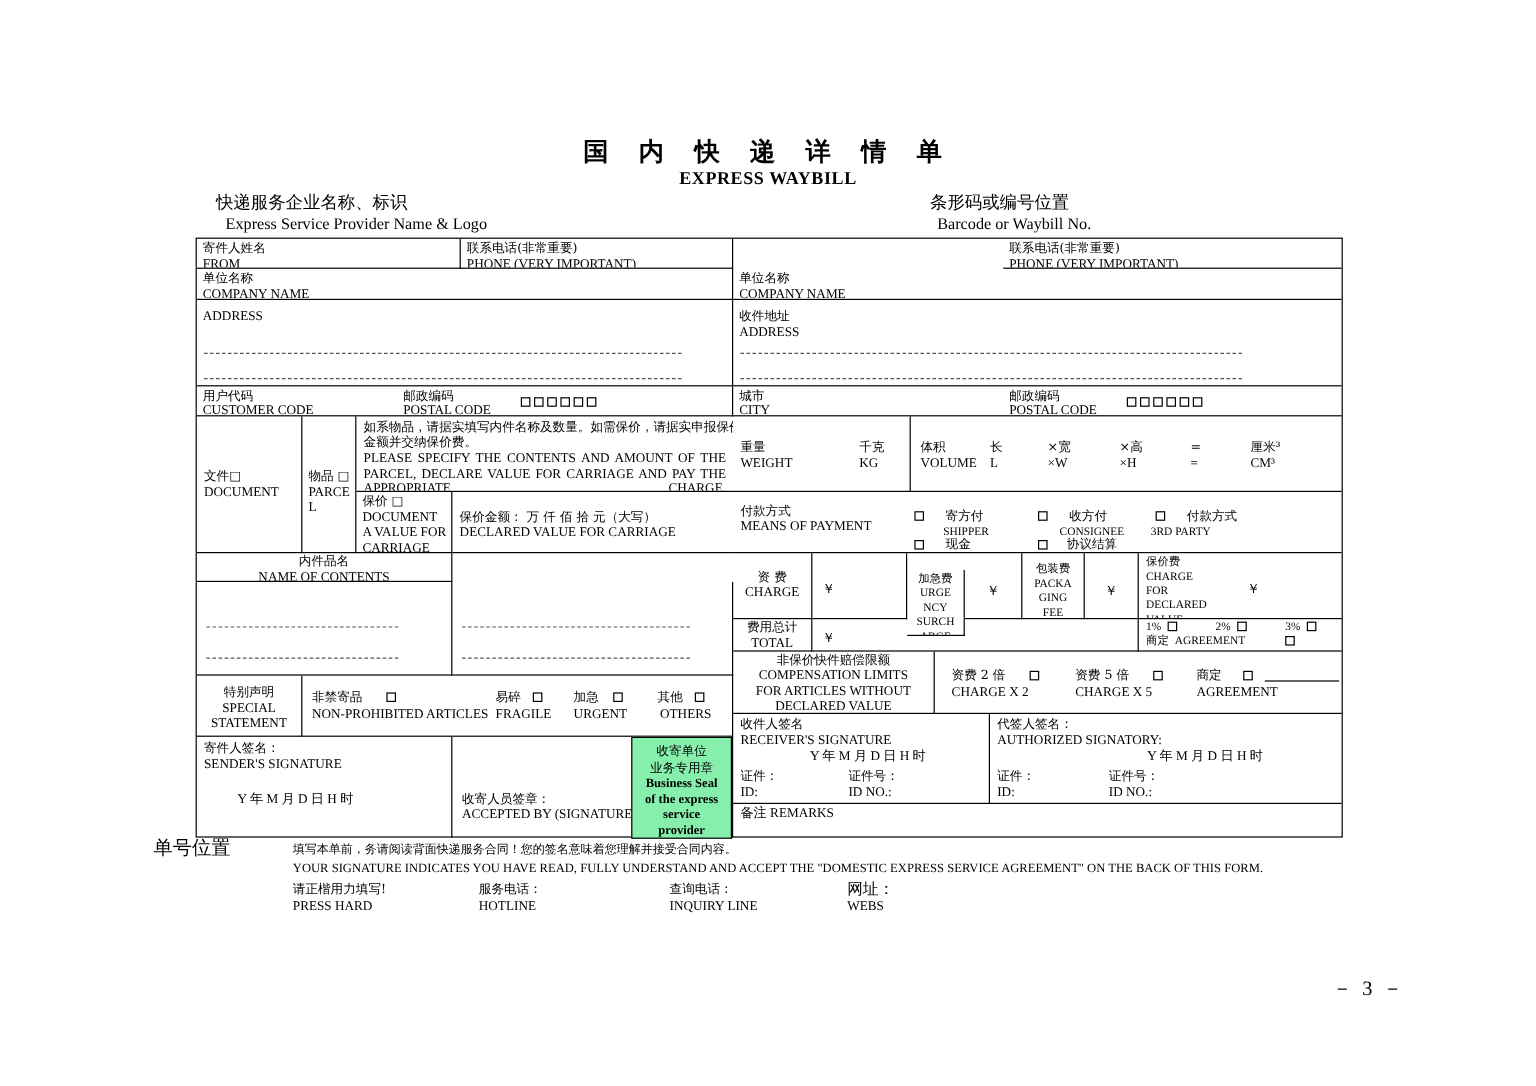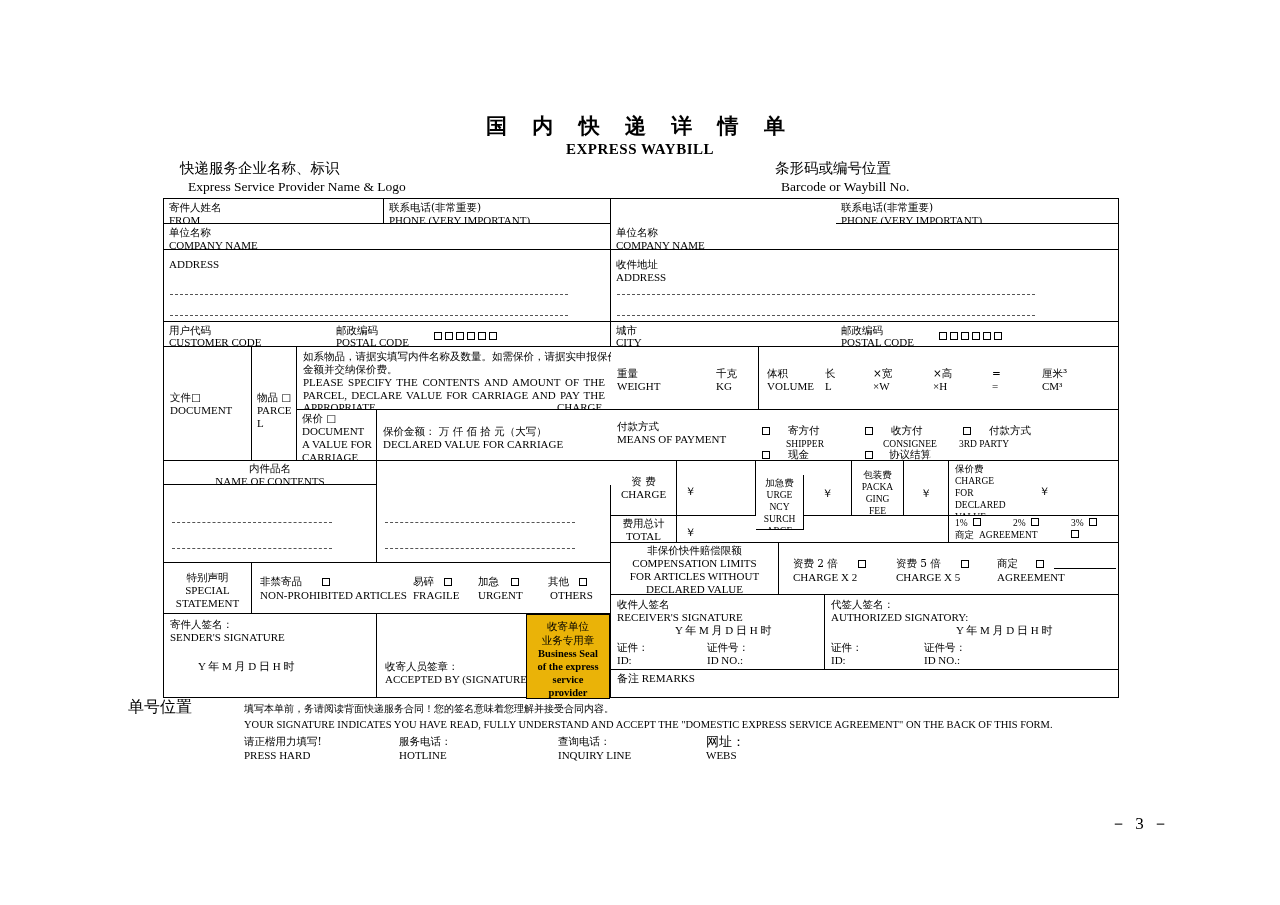--- a/index.html
+++ b/index.html
@@ -120,21 +120,21 @@
 
   .postal-boxes { display: inline-block; white-space: nowrap; }
   .postal-boxes .cbox { margin-right: 3px; }
 
   
   .seal {
     position: absolute;
     box-sizing: border-box;
     border: 1.4px solid #000;
     text-align: center;
-    background: #eab308;
+    background: #86efac;
     z-index: 5;
   }
   .seal .l1, .seal .l2 {
     font-family: "DejaVu Serif","Liberation Serif",serif;
     font-size: 10.5px; line-height: 14px;
   }
   .seal .e {
     font-size: 10.5px; line-height: 13px; font-weight: bold;
   }
 

